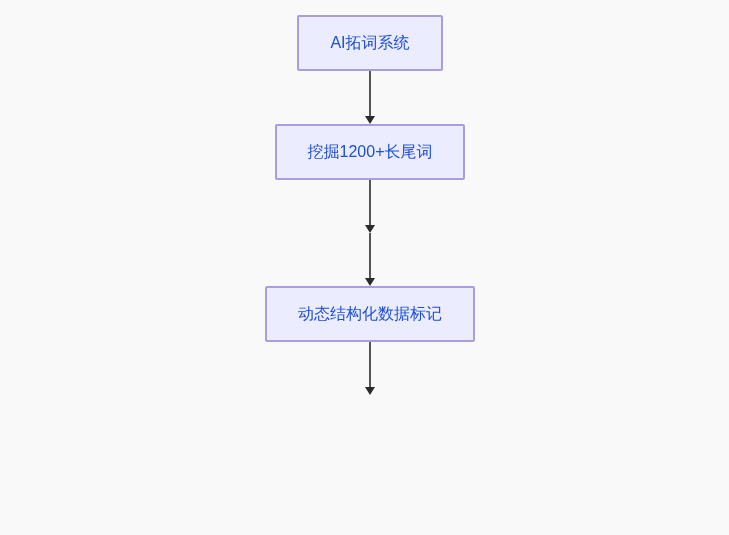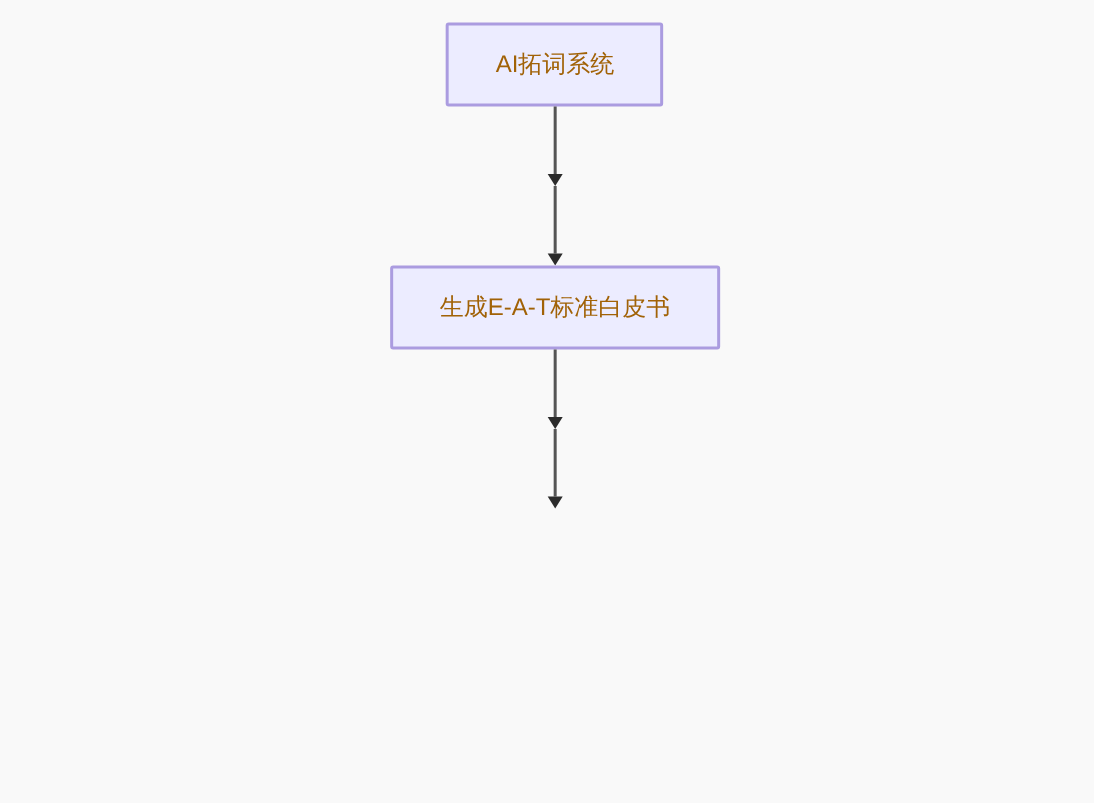--- a/index.html
+++ b/index.html
@@ -29,21 +29,21 @@
     padding: 0 31px;
     display: flex;
     align-items: center;
     justify-content: center;
     background: #ececff;
     border: 2px solid #ab9ce0;
     border-radius: 2px;
   }
   .node .label {
     font-size: 16px;
-    color: #a16207;
+    color: #1d4ed8;
     white-space: nowrap;
     text-align: center;
   }
   .arrow {
     height: 53px;
     width: 12px;
     display: flex;
     flex-direction: column;
     align-items: center;
   }
@@ -68,36 +68,39 @@
 
     <div class="node">
       <span class="label">AI拓词系统</span>
     </div>
 
     <div class="arrow">
       <div class="shaft"></div>
       <div class="head"></div>
     </div>
 
-
-    <div class="arrow">
-      <div class="shaft"></div>
-      <div class="head"></div>
-    </div>
-
     <div class="node">
-      <span class="label">生成E-A-T标准白皮书</span>
+      <span class="label">挖掘1200+长尾词</span>
     </div>
 
     <div class="arrow">
       <div class="shaft"></div>
       <div class="head"></div>
     </div>
 
 
     <div class="arrow">
       <div class="shaft"></div>
       <div class="head"></div>
     </div>
 
+    <div class="node">
+      <span class="label">动态结构化数据标记</span>
+    </div>
+
+    <div class="arrow">
+      <div class="shaft"></div>
+      <div class="head"></div>
+    </div>
+
 
   </div>
 </div>
 
 </body></html>

